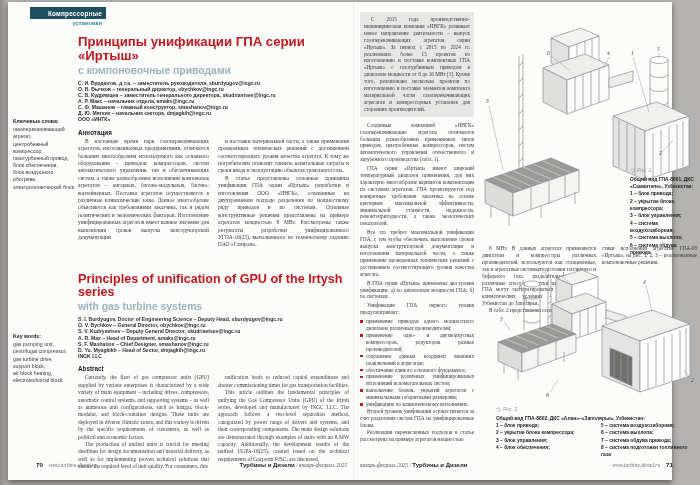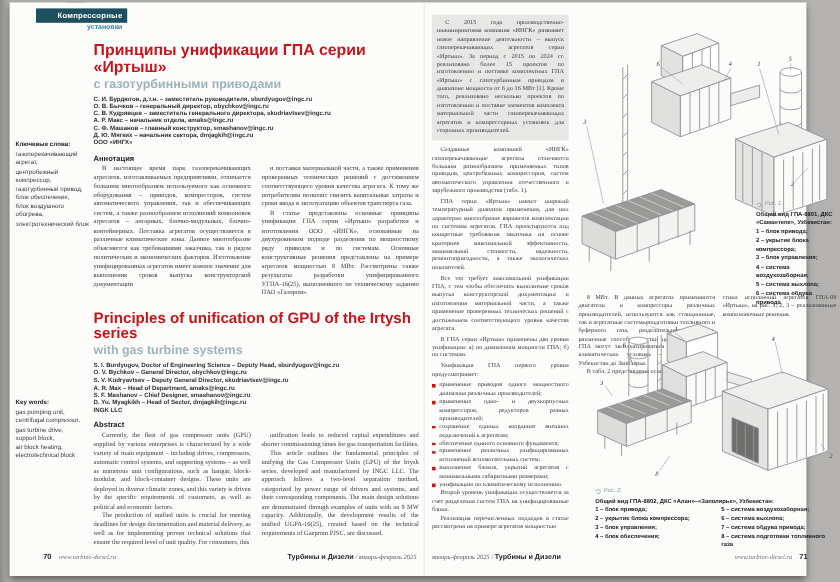--- a/index.html
+++ b/index.html
@@ -113,21 +113,21 @@
           <li>centrifugal compressor,</li>
           <li>gas turbine drive,</li>
           <li>support block,</li>
           <li>air block heating,</li>
           <li>electrotechnical block</li>
         </ul>
     </div>
 
     <div class="lp-main">
       <h1 class="title-red">Принципы унификации ГПА серии «Иртыш»</h1>
-      <div class="subtitle">с газотурбинными приводами</div>
+      <div class="subtitle">с компоновочные приводами</div>
       <ul class="authors">
           <li>С. И. Бурдюгов, д.т.н. – заместитель руководителя, sburdyugov@ingc.ru</li>
           <li>О. В. Бычков – генеральный директор, obychkov@ingc.ru</li>
           <li>С. В. Кудрявцев – заместитель генерального директора, skudriavtsev@ingc.ru</li>
           <li>А. Р. Макс – начальник отдела, amaks@ingc.ru</li>
           <li>С. Ф. Машанов – главный конструктор, smashanov@ingc.ru</li>
           <li>Д. Ю. Мягких – начальник сектора, dmjagkih@ingc.ru</li>
         </ul>
       <div class="org">ООО «ИНГК»</div>
 
@@ -135,21 +135,21 @@
       <div class="cols">
         <div class="coltxt">
             <p>В настоящее время парк газоперекачивающих агрегатов, изготавливаемых предприятиями, отличается большим многообразием используемого как основного оборудования – приводов, компрессоров, систем автоматического управления, так и обеспечивающих систем, а также разнообразием исполнений компоновок агрегатов – ангарных, блочно-модульных, блочно-контейнерных. Поставка агрегатов осуществляется в различные климатические зоны. Данное многообразие объясняется как требованиями заказчика, так и рядом политических и экономических факторов. Изготовление унифицированных агрегатов имеет важное значение для выполнения сроков выпуска конструкторской документации</p>
           </div>
         <div class="coltxt">
             <p>и поставки материальной части, а также применения проверенных технических решений с достижением соответствующего уровня качества агрегата. К тому же потребителям позволит снизить капитальные затраты и сроки ввода в эксплуатацию объектов транспорта газа.</p>
             <p>В статье представлены основные принципы унификации ГПА серии «Иртыш» разработки и изготовления ООО «ИНГК», основанные на двухуровневом подходе разделения по мощностному ряду приводов и по системам. Основные конструктивные решения представлены на примере агрегатов мощностью 8 МВт. Рассмотрены также результаты разработки унифицированного УГПА-16(25), выполненного по техническому заданию ПАО «Газпром».</p>
           </div>
       </div>
 
-      <h2 class="title-red en" style="margin-top:10px;">Principles of unification of GPU of the Irtysh series</h2>
+      <h2 class="title-red en" style="margin-top:24px;">Principles of unification of GPU of the Irtysh series</h2>
       <div class="subtitle">with gas turbine systems</div>
       <ul class="authors">
           <li>S. I. Burdyugov, Doctor of Engineering Science – Deputy Head, sburdyugov@ingc.ru</li>
           <li>O. V. Bychkov – General Director, obychkov@ingc.ru</li>
           <li>S. V. Kudryavtsev – Deputy General Director, skudriavtsev@ingc.ru</li>
           <li>A. R. Max – Head of Department, amaks@ingc.ru</li>
           <li>S. F. Mashanov – Chief Designer, smashanov@ingc.ru</li>
           <li>D. Yu. Myagkikh – Head of Sector, dmjagkih@ingc.ru</li>
         </ul>
       <div class="org">INGK LLC</div>

